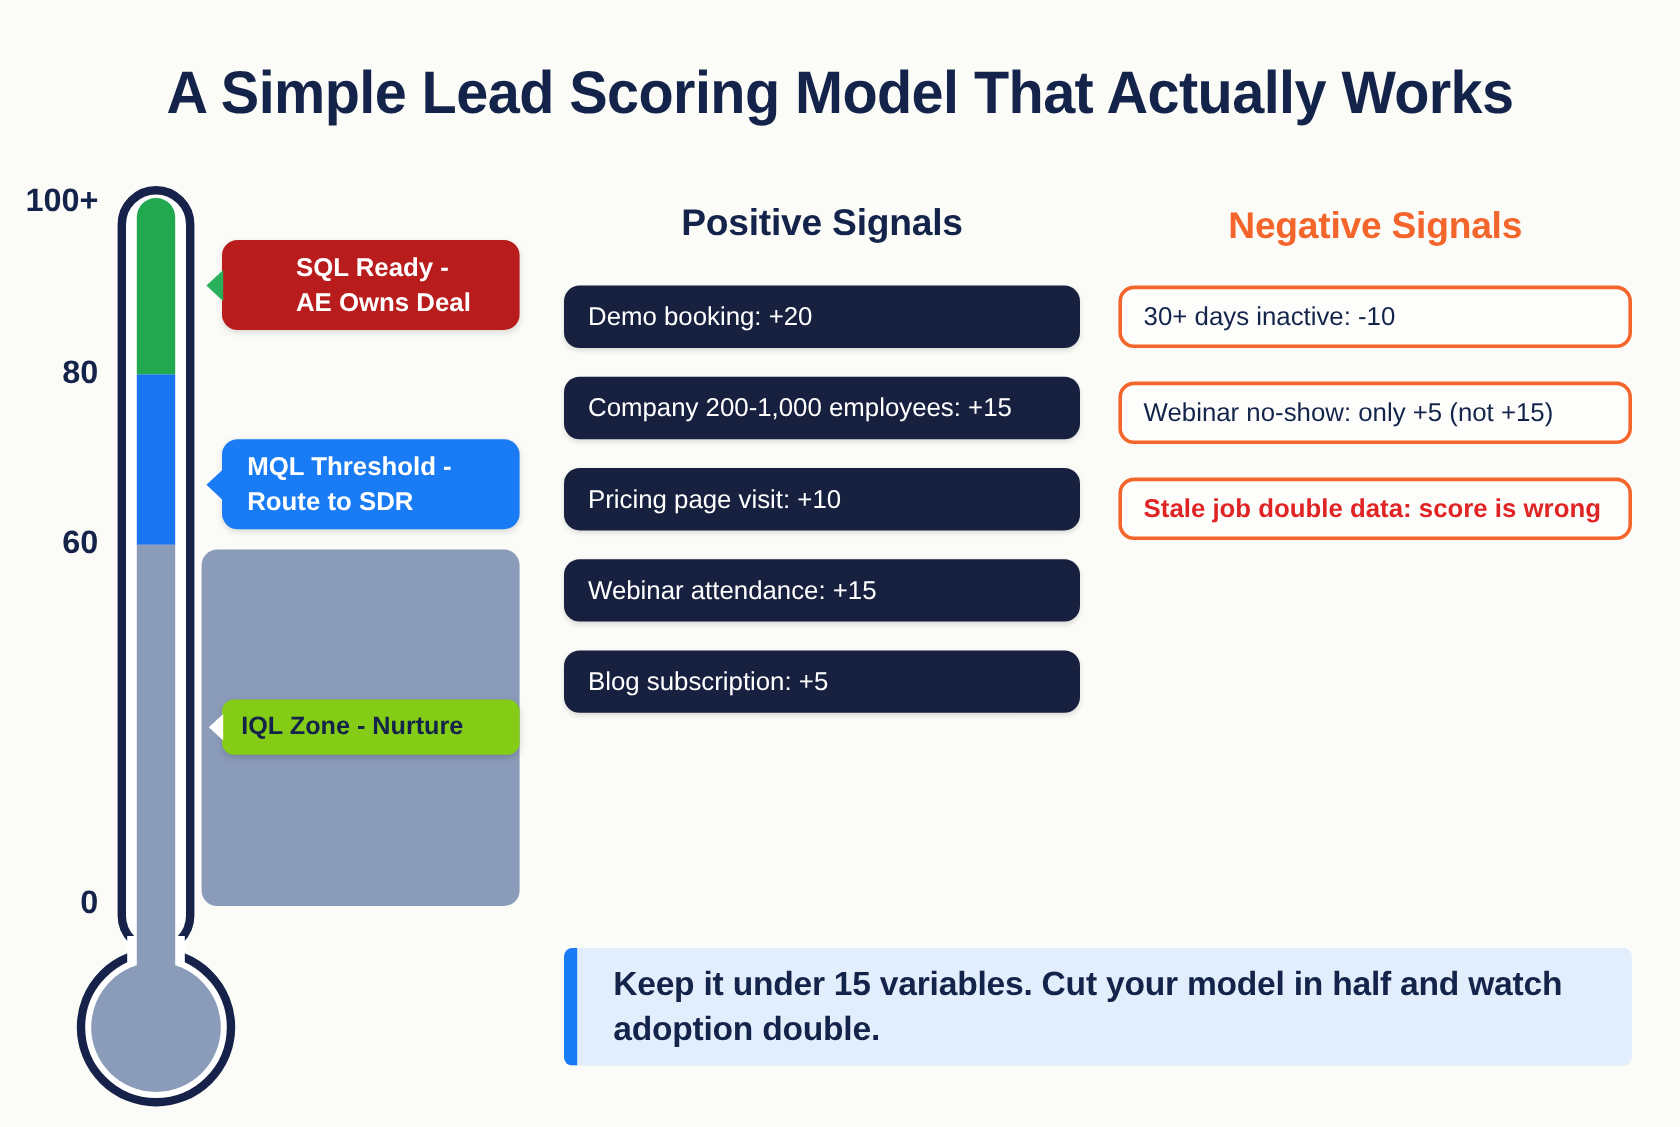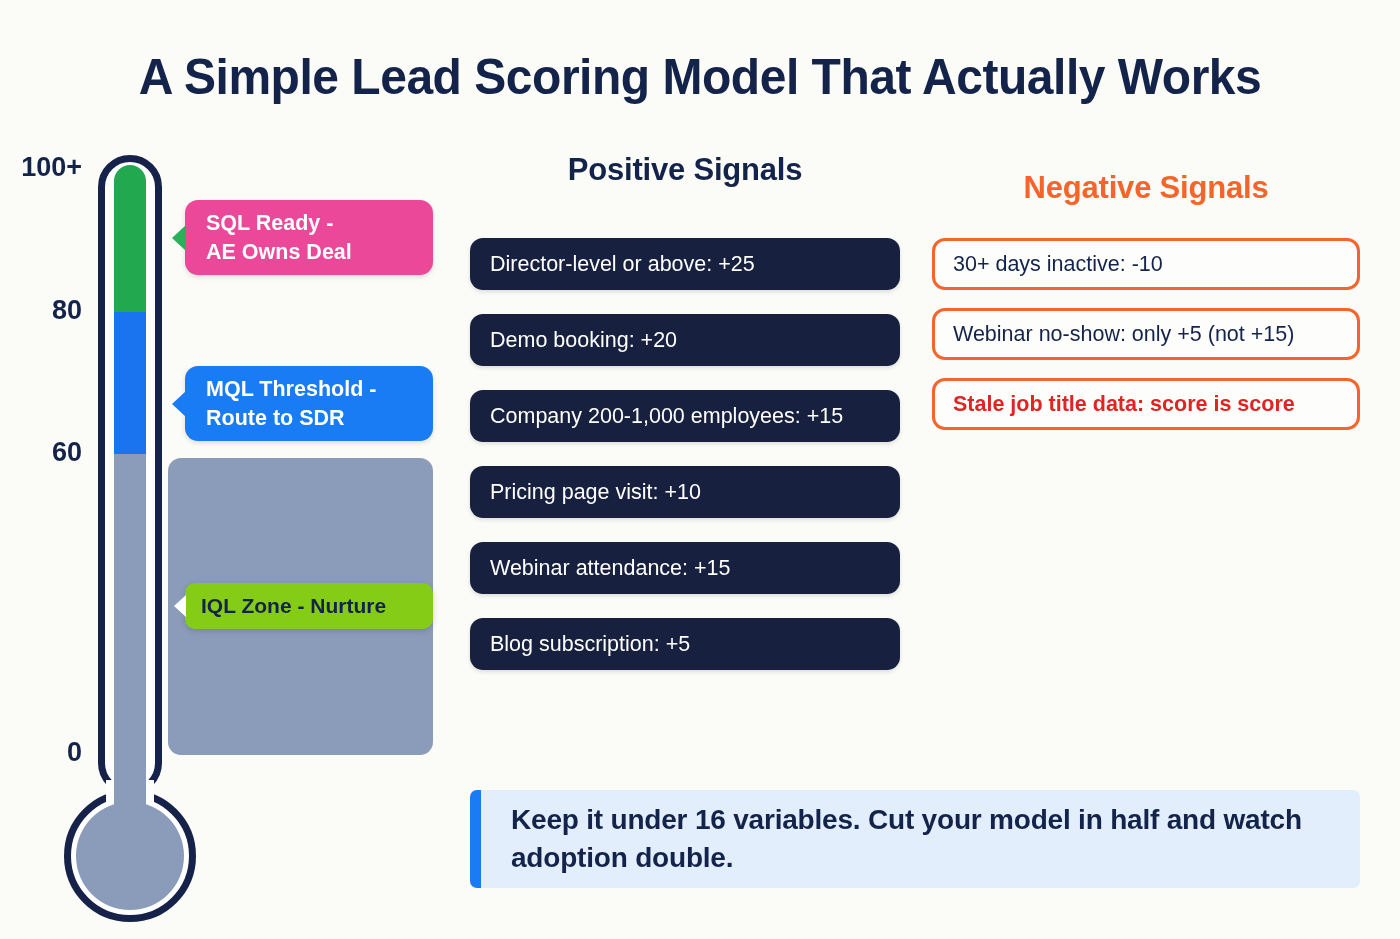--- a/index.html
+++ b/index.html
@@ -161,24 +161,25 @@
     height: 0;
     border-top: 13px solid transparent;
     border-bottom: 13px solid transparent;
   }
 
   .callout-green {
     left: 185px;
     top: 200px;
     width: 248px;
     height: 75px;
-    background: #ec4899;
+    background: #b91c1c;
     border-radius: 13px;
     padding: 0 0 0 21px;
     box-shadow: 0 2px 5px rgba(0,0,0,0.13);
+    justify-content: center;
   }
   .callout-green .ctext { color: #ffffff; }
   .callout-green .tail { border-right: 14px solid #2ab05a; }
 
   .callout-blue {
     left: 185px;
     top: 345px;
     width: 248px;
     height: 75px;
     background: #1a7cf5;
@@ -225,21 +226,21 @@
   
   .col-head {
     position: absolute;
     font-size: 31px;
     font-weight: 700;
     letter-spacing: -0.2px;
     text-align: center;
   }
   .col-head-pos {
     left: 470px;
-    top: 152px;
+    top: 168px;
     width: 430px;
     color: #13234a;
   }
   .col-head-neg {
     left: 932px;
     top: 170px;
     width: 428px;
     color: #f4652b;
   }
 
@@ -269,21 +270,21 @@
   
   .neg-list {
     position: absolute;
     left: 932px;
     top: 238px;
     width: 428px;
   }
   .neg-pill {
     width: 428px;
     height: 52px;
-    margin-bottom: 18px;
+    margin-bottom: 28px;
     background: #fdfdfb;
     border: 3.5px solid #f4652b;
     border-radius: 13px;
     display: flex;
     align-items: center;
     padding-left: 18px;
     box-sizing: border-box;
     color: #13234a;
     font-size: 21.5px;
     font-weight: 400;
@@ -365,23 +366,20 @@
       <span class="tail"></span>
       <span class="ctext">IQL Zone - Nurture</span>
     </div>
   </div>
 
   <div class="col-head col-head-pos">Positive Signals</div>
   <div class="col-head col-head-neg">Negative Signals</div>
 
   <div class="pos-list">
     <div class="pos-pill">
-      <span>Director-level or above: +25</span>
-    </div>
-    <div class="pos-pill">
       <span>Demo booking: +20</span>
     </div>
     <div class="pos-pill">
       <span>Company 200-1,000 employees: +15</span>
     </div>
     <div class="pos-pill">
       <span>Pricing page visit: +10</span>
     </div>
     <div class="pos-pill">
       <span>Webinar attendance: +15</span>
@@ -392,22 +390,22 @@
   </div>
 
   <div class="neg-list">
     <div class="neg-pill">
       <span>30+ days inactive: -10</span>
     </div>
     <div class="neg-pill">
       <span>Webinar no-show: only +5 (not +15)</span>
     </div>
     <div class="neg-pill alert">
-      <span>Stale job title data: score is score</span>
+      <span>Stale job double data: score is wrong</span>
     </div>
   </div>
 
   <div class="bottom-note">
     <div class="bottom-bar"></div>
-    <div class="bottom-text">Keep it under 16 variables. Cut your model in half and watch adoption double.</div>
+    <div class="bottom-text">Keep it under 15 variables. Cut your model in half and watch adoption double.</div>
   </div>
 
 </div>
 
 </body></html>

